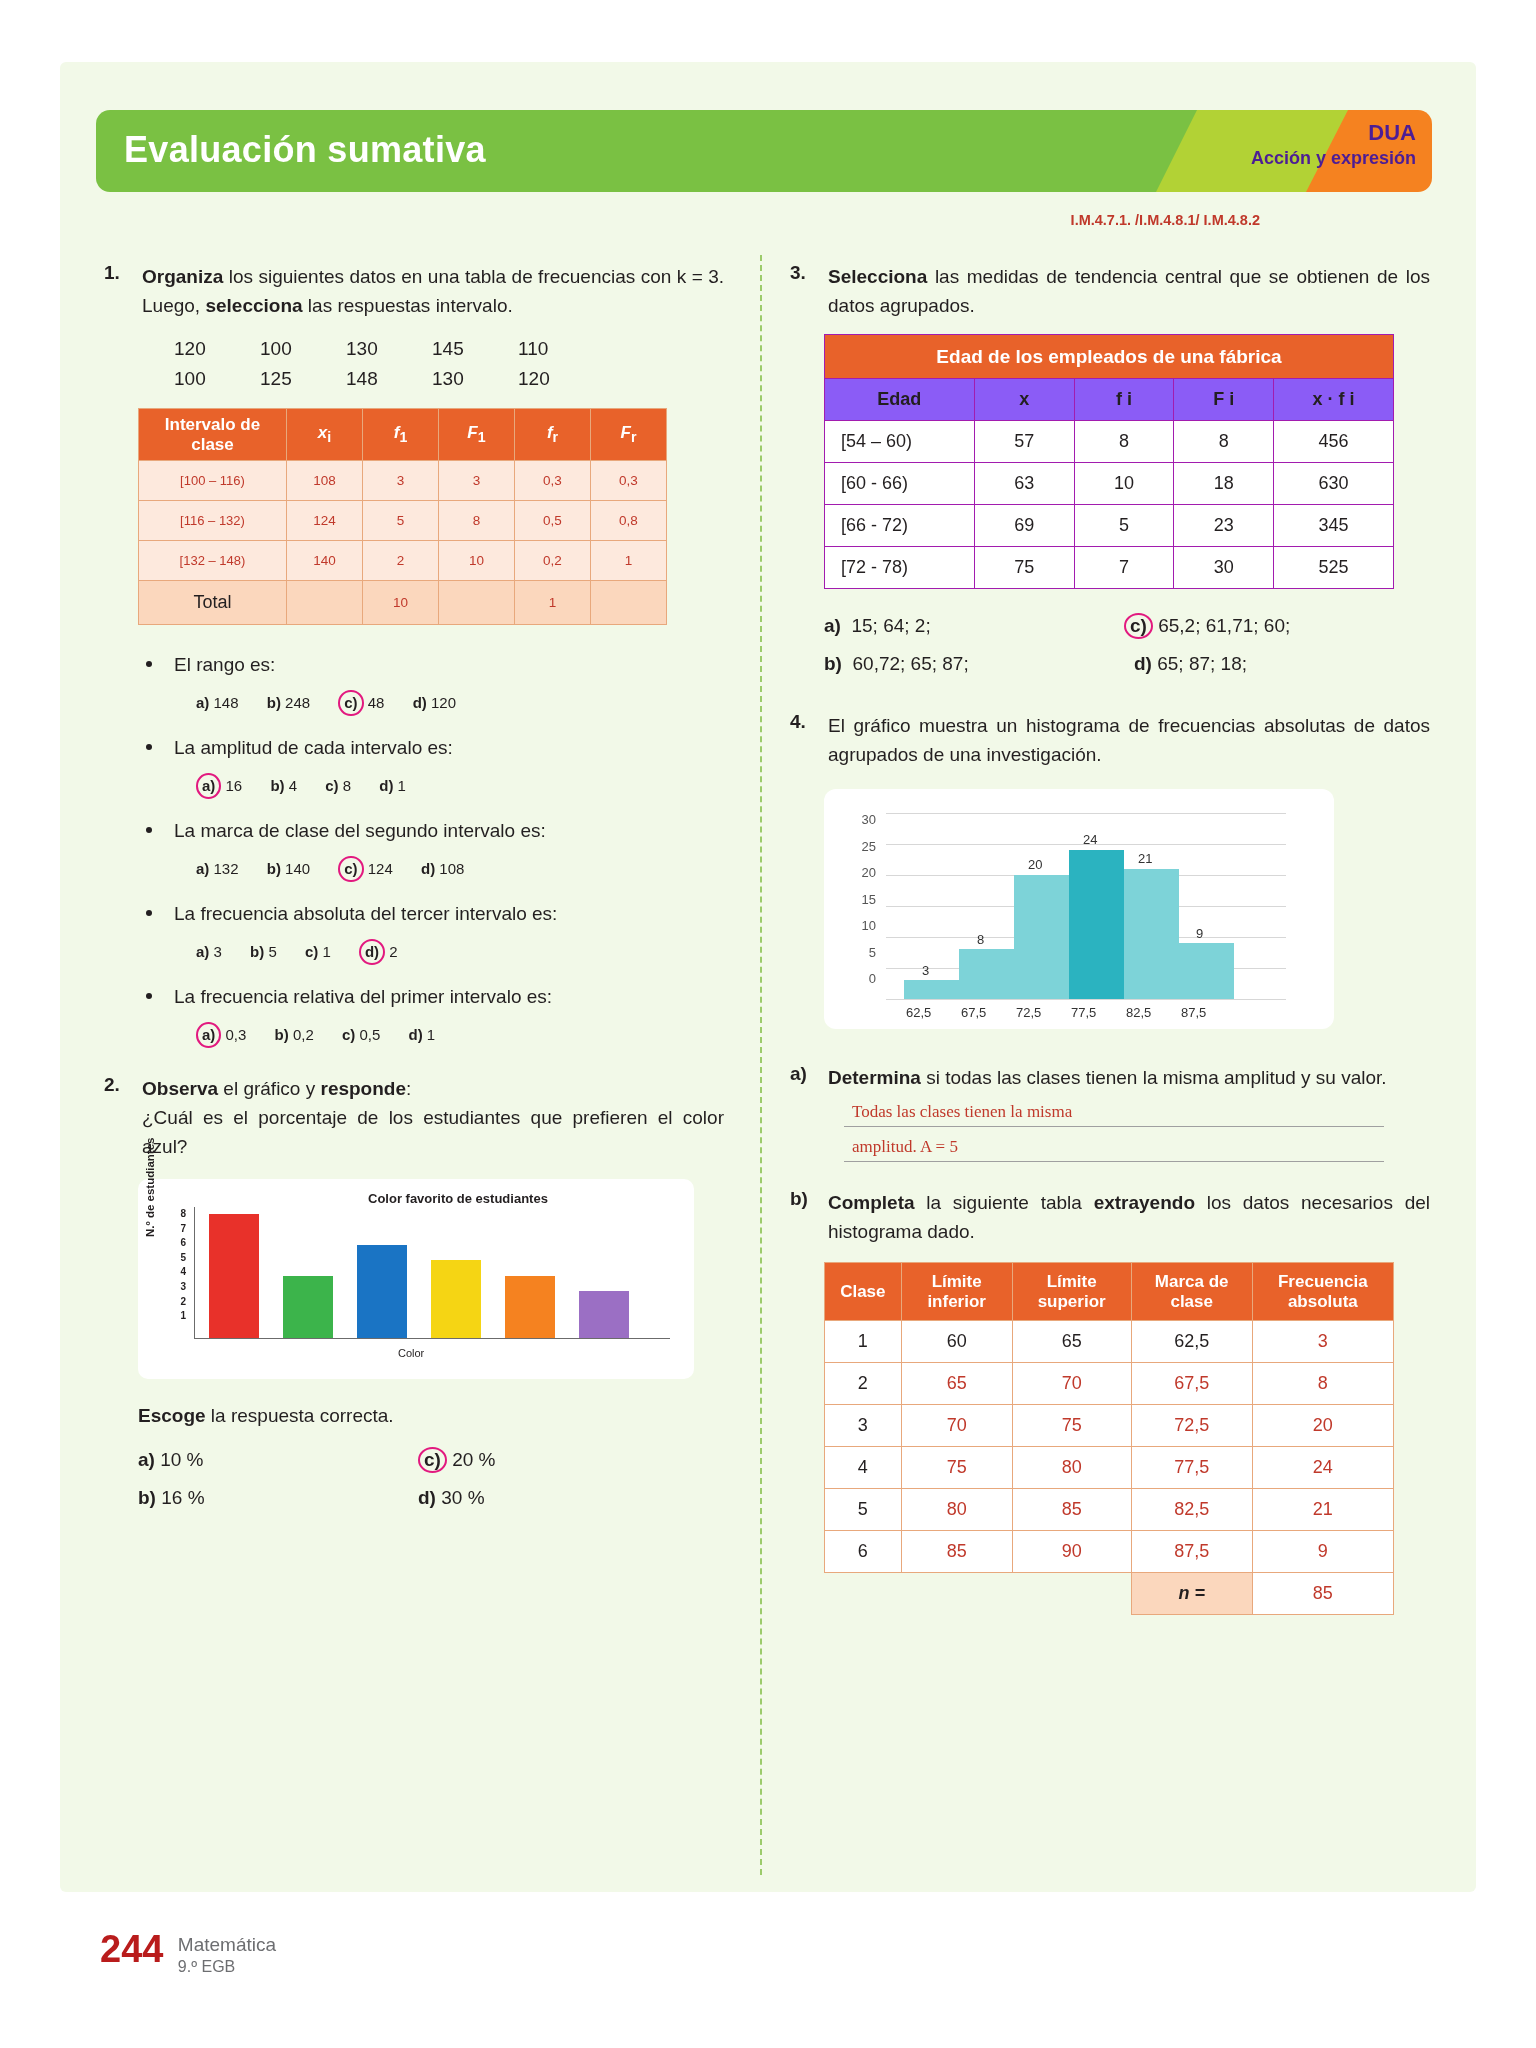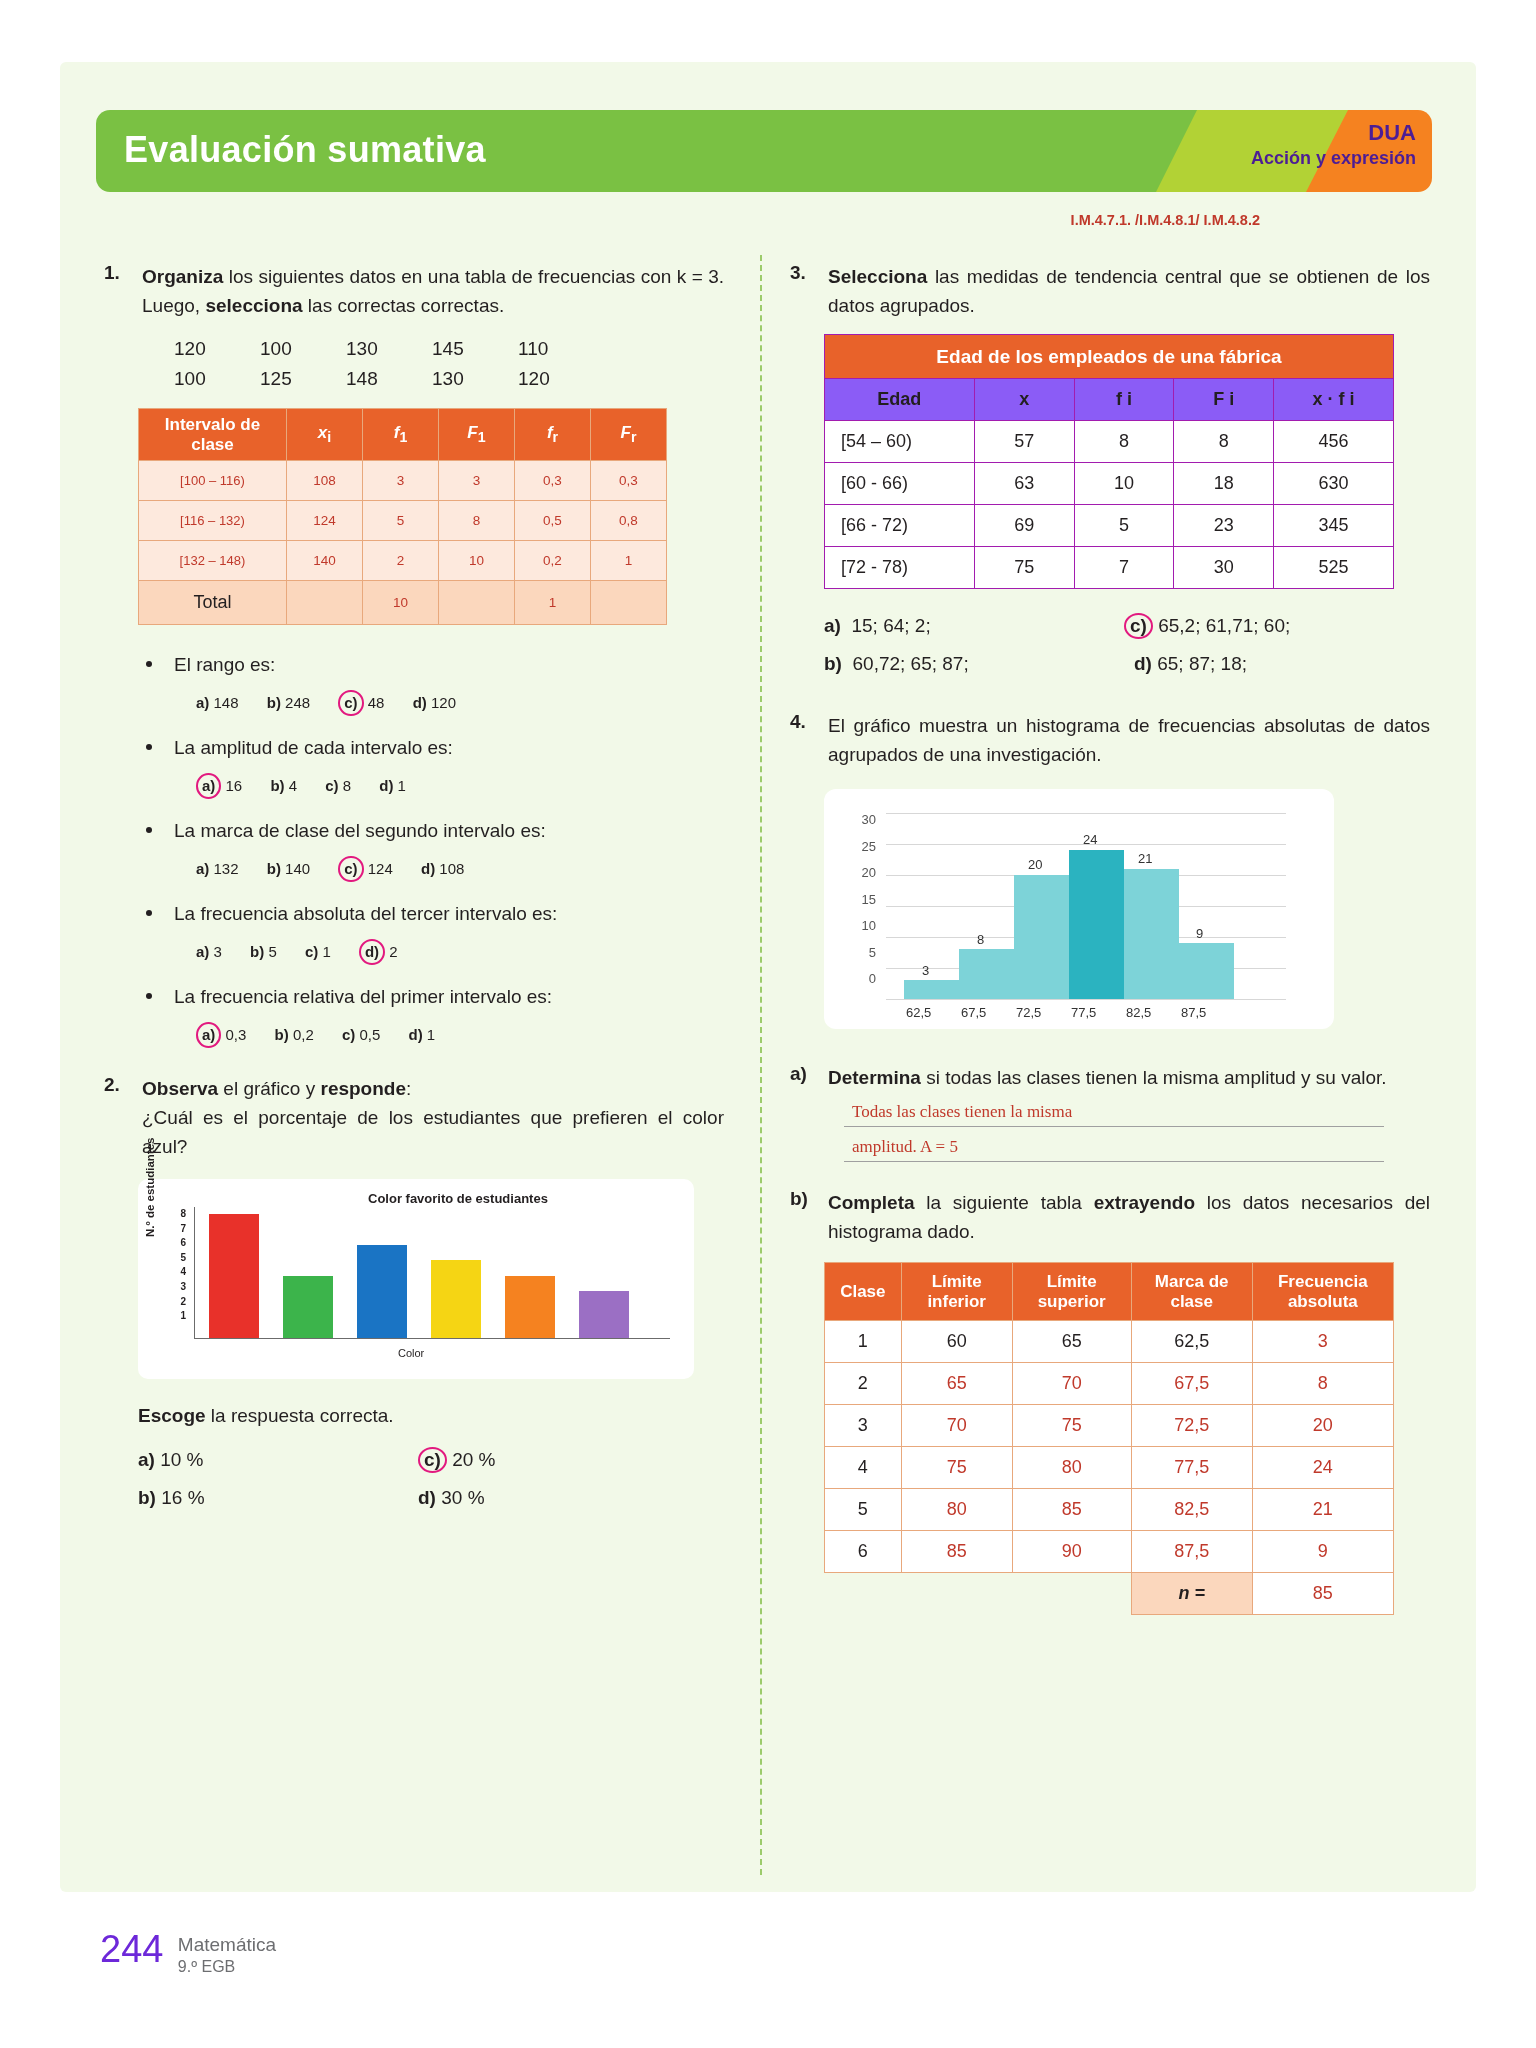--- a/index.html
+++ b/index.html
@@ -175,21 +175,21 @@
   .tbl4 th, .tbl4 td { border:1px solid #e8a87c; text-align:center; }
   .tbl4 th {
     background:#e8622a; color:#fff; font-size:17px; font-weight:700;
     height:58px; padding:2px 4px; line-height:20px;
   }
   .tbl4 td { background:#ffffff; font-size:18px; height:42px; }
   .tbl4 td.red { color:#c0392b; }
   .tbl4 td.nblk { background:#fbd7bd; font-weight:700; font-style:italic; }
   
   .folio { position:absolute; left:100px; top:1928px; }
-  .folio .num { font-size:38px; font-weight:400; color:#6d28d9; display:inline-block; }
+  .folio .num { font-size:38px; font-weight:700; color:#b91c1c; display:inline-block; }
   .folio .mat { display:inline-block; margin-left:10px; font-size:19px; color:#6d6e71; line-height:22px; vertical-align:top; padding-top:6px;}
   .folio .mat small { display:block; font-size:16px; }
 </style>
 </head>
 <body>
 
 <div class="page">
   <div class="page-bg"></div>
 
   <div class="hdr">
@@ -204,21 +204,21 @@
   </div>
   <div class="codes">I.M.4.7.1. /I.M.4.8.1/ I.M.4.8.2</div>
 
   <div class="divider"></div>
 
   <div class="col-left">
 
     <div class="q">
       <div class="qnum">1.</div>
       <div class="qbody">
-        <b>Organiza</b><span> los siguientes datos en una tabla de frecuencias con k = 3. Luego, </span><b>selecciona</b><span> las correctas correctas.</span>
+        <b>Organiza</b><span> los siguientes datos en una tabla de frecuencias con k = 3. Luego, </span><b>selecciona</b><span> las respuestas intervalo.</span>
       </div>
     </div>
 
     <div class="data-nums">
       <span>120</span><span>100</span><span>130</span><span>145</span><span>110</span><br>
       <span>100</span><span>125</span><span>148</span><span>130</span><span>120</span>
     </div>
 
     <table class="tbl1">
       <thead>

